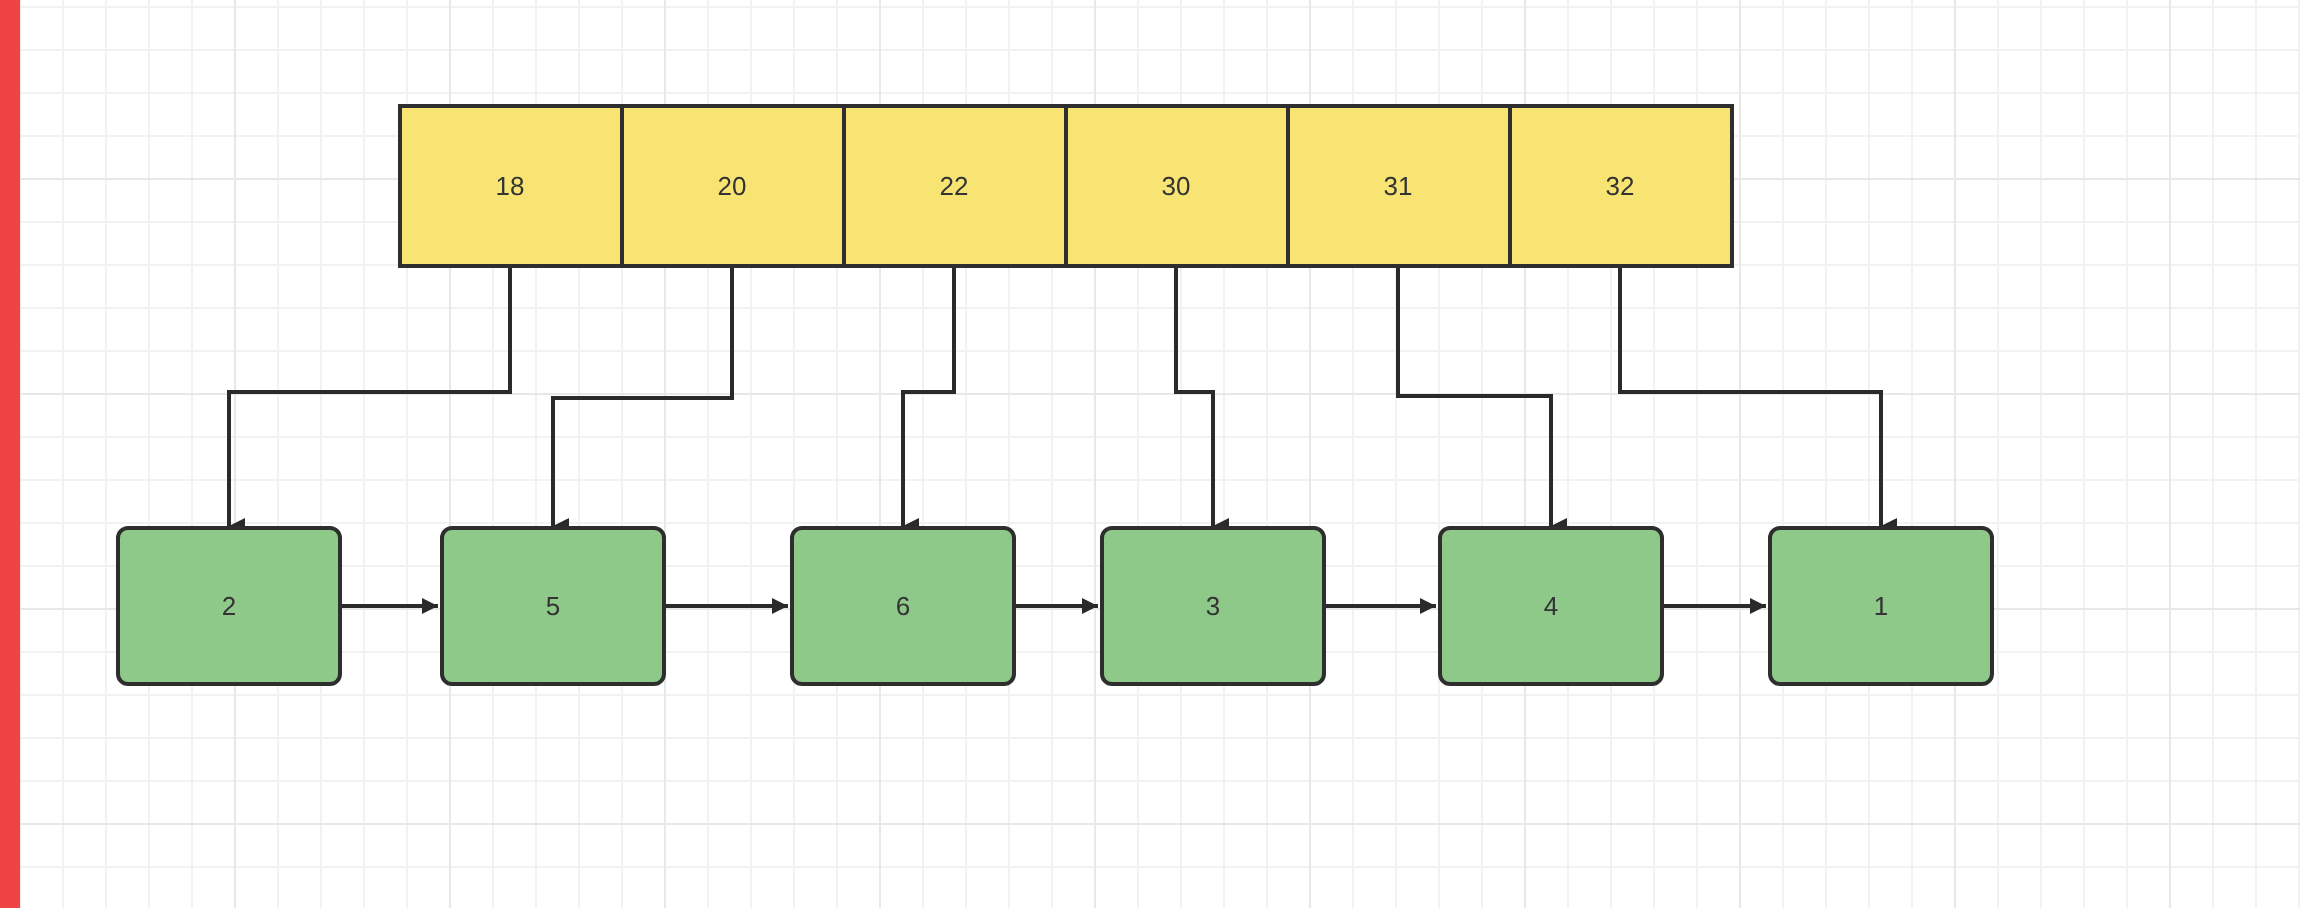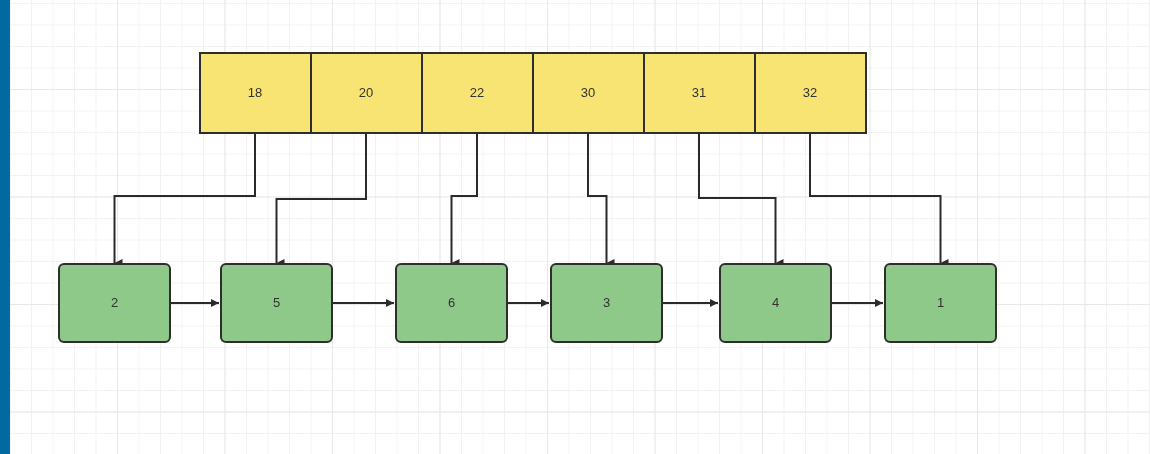--- a/index.html
+++ b/index.html
@@ -5,21 +5,21 @@
   html, body {
     margin: 0;
     padding: 0;
     background: #ffffff;
   }
   #canvas {
     position: relative;
     width: 1150px;
     height: 454px;
     overflow: hidden;
-    background: #0369a1;
+    background: #ef4444;
     font-family: "Liberation Sans", sans-serif;
   }
   
   #grid-bg {
     position: absolute;
     left: 10px;
     top: 0px;
     width: 1140px;
     height: 454px;
     background-color: #ffffff;

